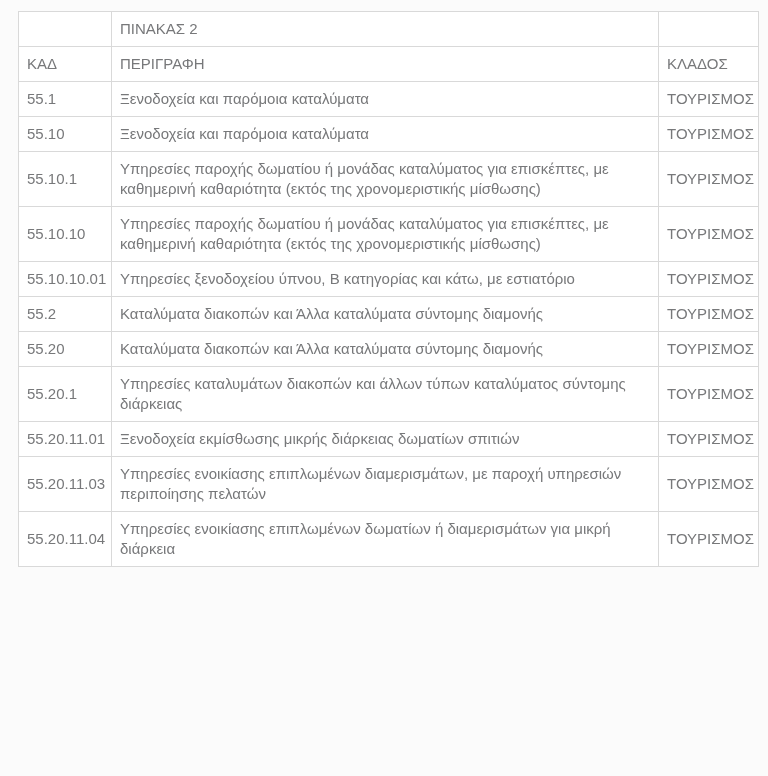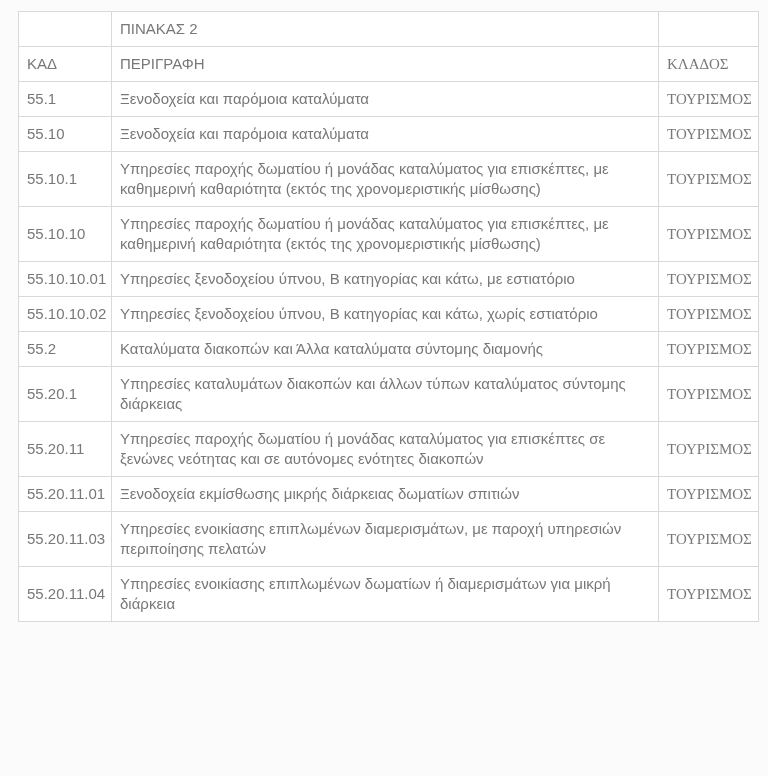--- a/index.html
+++ b/index.html
@@ -34,21 +34,21 @@
     padding: 7px 8px;
     font-size: 15px;
     line-height: 20px;
     color: var(--text);
     font-weight: normal;
     text-align: left;
     vertical-align: middle;
     background: var(--cell-bg);
     overflow: hidden;
   }
-  td.col-klados, th.col-klados { white-space: nowrap; padding-right: 2px; font-family: Liberation Serif, serif; }
+  td.col-klados, th.col-klados { white-space: nowrap; padding-right: 2px; }
   col.c-kad    { width: 93px; }
   col.c-desc   { width: 547px; }
   col.c-klados { width: 100px; }
 </style>
 </head>
 <body>
 
 <table class="kad-table">
   <colgroup>
     <col class="c-kad">
@@ -87,37 +87,32 @@
     <td class="col-kad">55.10.10</td>
     <td class="col-desc">Υπηρεσίες παροχής δωματίου ή μονάδας καταλύματος για επισκέπτες, με καθημερινή καθαριότητα (εκτός της χρονομεριστικής μίσθωσης)</td>
     <td class="col-klados">ΤΟΥΡΙΣΜΟΣ</td>
   </tr>
       <tr>
     <td class="col-kad">55.10.10.01</td>
     <td class="col-desc">Υπηρεσίες ξενοδοχείου ύπνου, Β κατηγορίας και κάτω, με εστιατόριο</td>
     <td class="col-klados">ΤΟΥΡΙΣΜΟΣ</td>
   </tr>
       <tr>
-    <td class="col-kad">55.10.10.02</td>
-    <td class="col-desc">Υπηρεσίες ξενοδοχείου ύπνου, Β κατηγορίας και κάτω, χωρίς εστιατόριο</td>
+    <td class="col-kad">55.2</td>
+    <td class="col-desc">Καταλύματα διακοπών και Άλλα καταλύματα σύντομης διαμονής</td>
     <td class="col-klados">ΤΟΥΡΙΣΜΟΣ</td>
   </tr>
       <tr>
-    <td class="col-kad">55.2</td>
+    <td class="col-kad">55.20</td>
     <td class="col-desc">Καταλύματα διακοπών και Άλλα καταλύματα σύντομης διαμονής</td>
     <td class="col-klados">ΤΟΥΡΙΣΜΟΣ</td>
   </tr>
       <tr>
     <td class="col-kad">55.20.1</td>
     <td class="col-desc">Υπηρεσίες καταλυμάτων διακοπών και άλλων τύπων καταλύματος σύντομης διάρκειας</td>
-    <td class="col-klados">ΤΟΥΡΙΣΜΟΣ</td>
-  </tr>
-      <tr>
-    <td class="col-kad">55.20.11</td>
-    <td class="col-desc">Υπηρεσίες παροχής δωματίου ή μονάδας καταλύματος για επισκέπτες σε ξενώνες νεότητας και σε αυτόνομες ενότητες διακοπών</td>
     <td class="col-klados">ΤΟΥΡΙΣΜΟΣ</td>
   </tr>
       <tr>
     <td class="col-kad">55.20.11.01</td>
     <td class="col-desc">Ξενοδοχεία εκμίσθωσης μικρής διάρκειας δωματίων σπιτιών</td>
     <td class="col-klados">ΤΟΥΡΙΣΜΟΣ</td>
   </tr>
       <tr>
     <td class="col-kad">55.20.11.03</td>
     <td class="col-desc">Υπηρεσίες ενοικίασης επιπλωμένων διαμερισμάτων, με παροχή υπηρεσιών περιποίησης πελατών</td>

